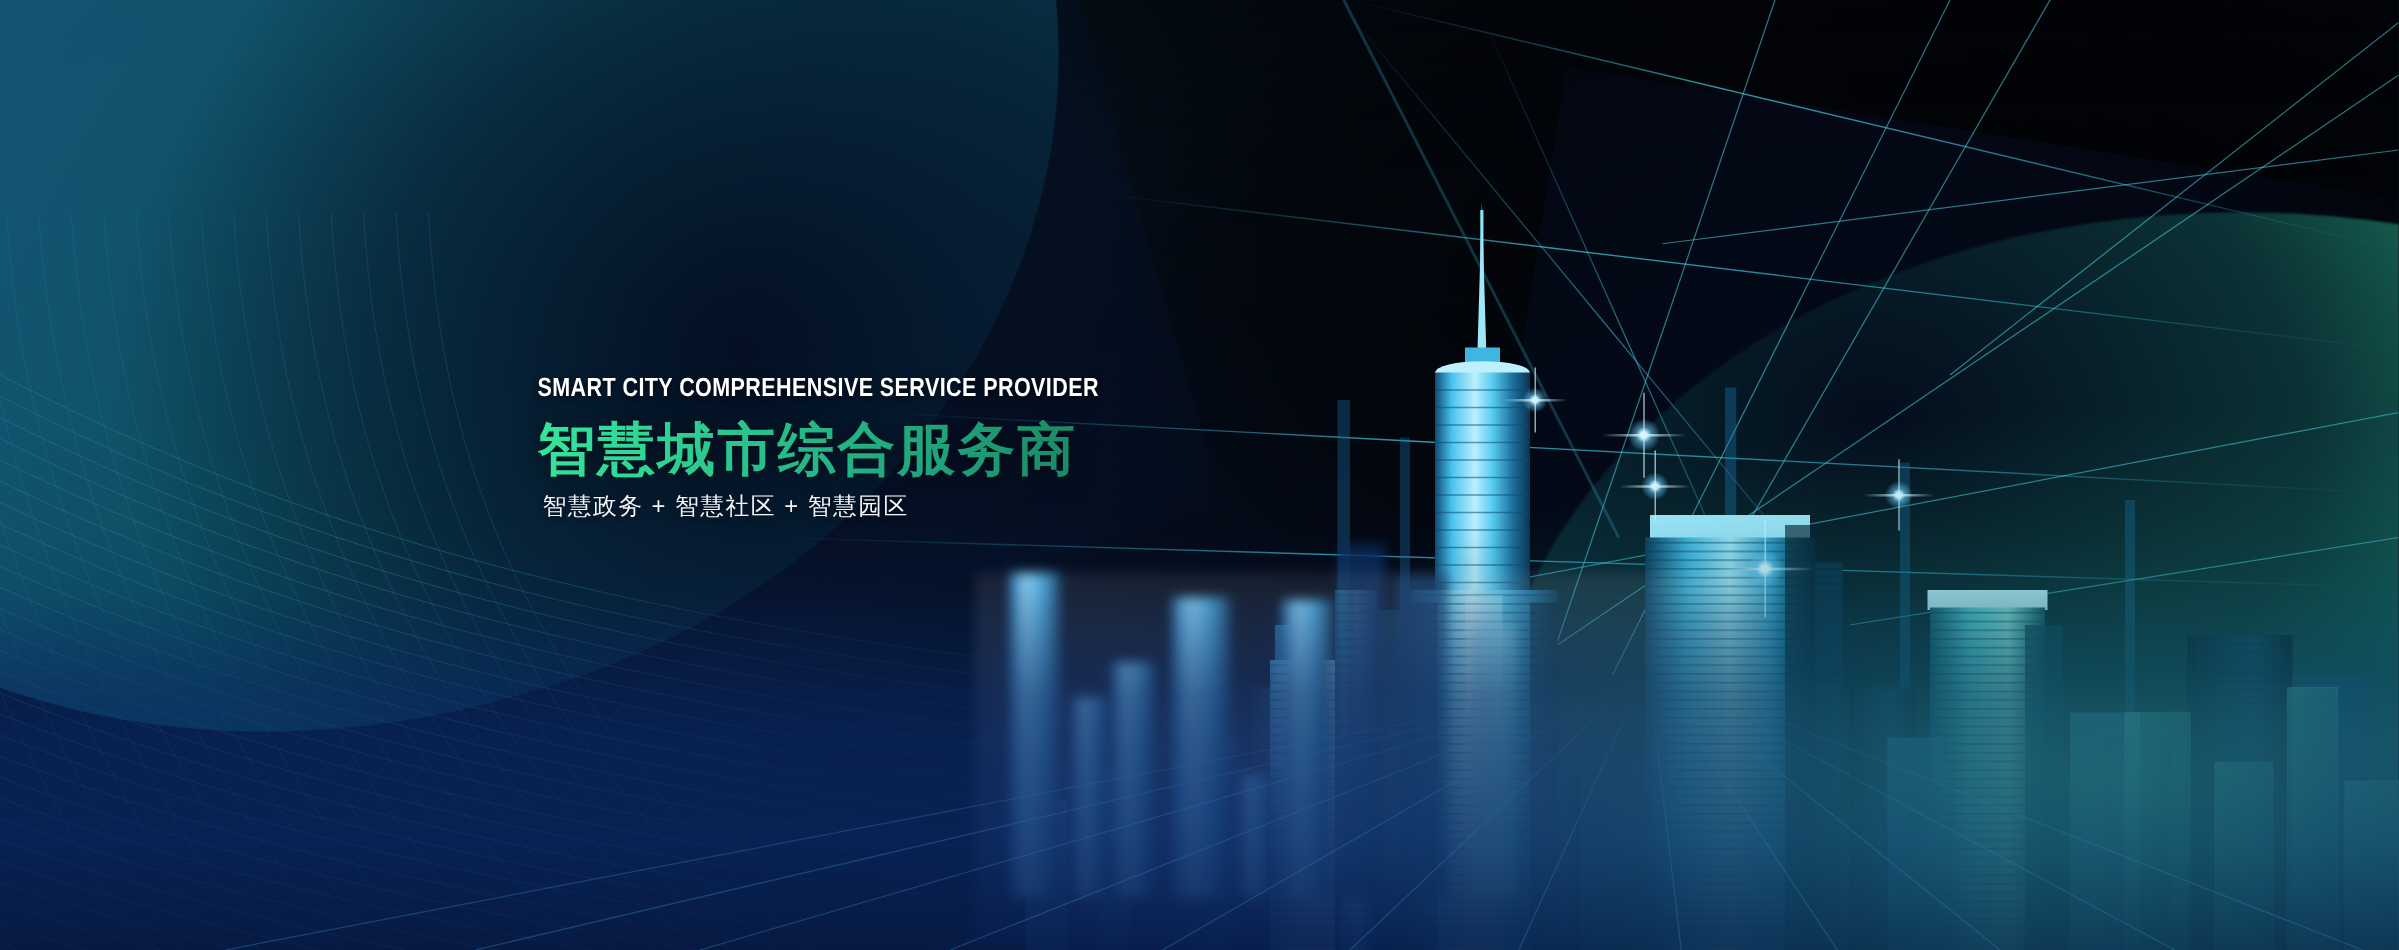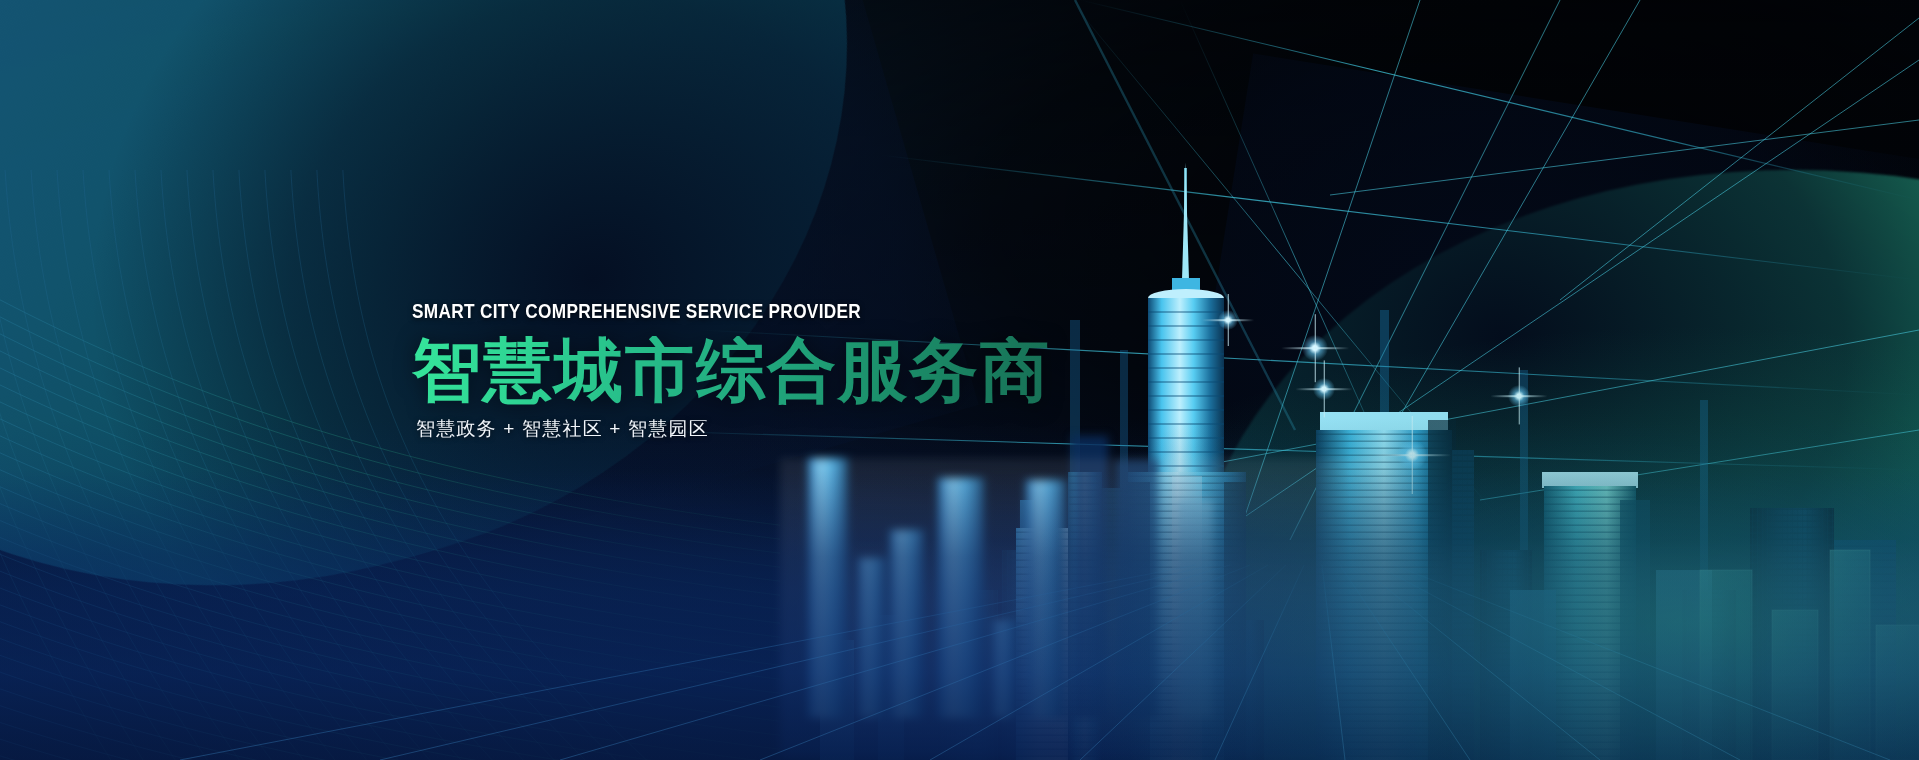--- a/index.html
+++ b/index.html
@@ -103,37 +103,37 @@
   
   .haze-bottom{
     background:linear-gradient(180deg, rgba(8,30,78,0) 55%, rgba(10,40,100,.38) 78%, rgba(8,30,80,.5) 100%);
   }
   .haze-green{
     background:radial-gradient(48% 52% at 88% 82%, rgba(35,160,120,.38) 0%, rgba(25,130,110,.18) 45%, rgba(0,0,0,0) 75%);
   }
 
   
   .textblock{
-    position:absolute;left:412px;top:300px;
+    position:absolute;left:430px;top:300px;
     z-index:40;
   }
   .eyebrow{
     color:#ffffff;
     font-weight:bold;
     font-size:21px;
     letter-spacing:.4px;
     line-height:1;
     transform:scaleX(.82);
     transform-origin:left center;
     white-space:nowrap;
     text-shadow:0 1px 6px rgba(0,0,0,.7);
     margin:0 0 15px 0;
   }
   .headline{
-    font-size:69px;
+    font-size:46px;
     font-weight:bold;
     line-height:1;
     letter-spacing:2px;
     white-space:nowrap;
     margin:0 0 14px 0;
     background:linear-gradient(100deg,#35e59b 0%,#2fd694 16%,#27bf8a 34%,#21a87e 54%,#1b8f6a 74%,#176f55 100%);
     -webkit-background-clip:text;
     background-clip:text;
     color:transparent;
     -webkit-text-fill-color:transparent;

